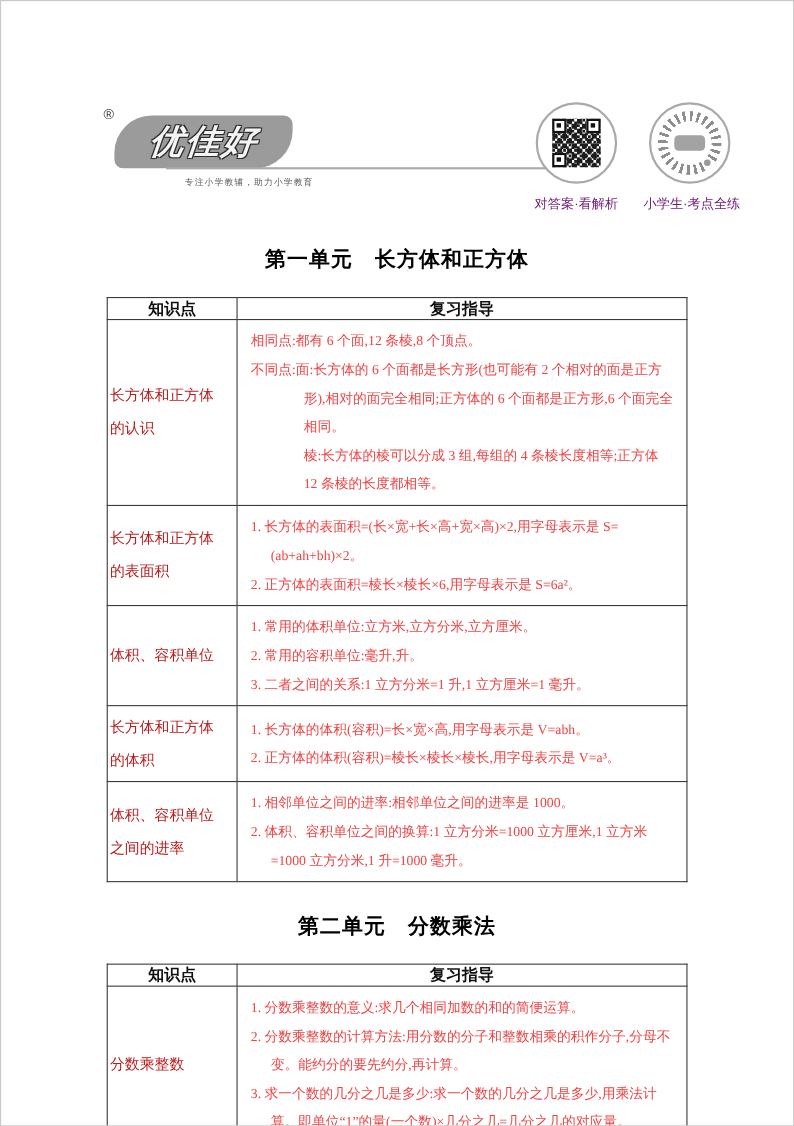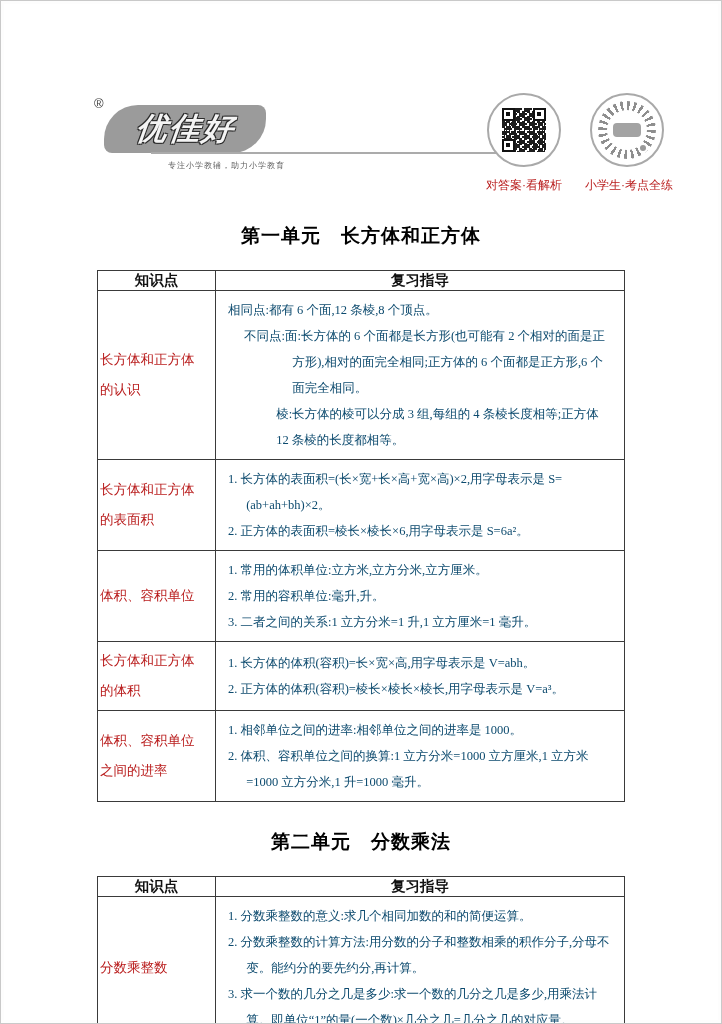--- a/index.html
+++ b/index.html
@@ -110,21 +110,21 @@
   .mini-dot {
     position: absolute; right: 8px; bottom: 6px;
     width: 10px; height: 10px; border-radius: 50%;
     background: #9a9a9a; border: 2px solid #fff;
   }
 
   .qr-label {
     position: absolute; top: 176px; width: 120px;
     text-align: center;
     font-family: Liberation Sans, sans-serif;
-    font-size: 12px; color: #b91c1c;
+    font-size: 12px; color: #701a75;
   }
   .qr-label.left  { left: 463px; }
   .qr-label.right { left: 568px; }
 
   
   .content { padding: 0 96px; }
 
   .section-heading {
     text-align: center;
     font-family: "Liberation Sans", sans-serif;
@@ -148,25 +148,25 @@
   }
   th.col-topic { width: 118px; }
   td.topic-cell {
     width: 118px; vertical-align: middle;
     font-size: 13.5px; line-height: 30px; color: #b91c1c;
     padding: 4px 2px;
   }
   td.guide-cell {
     vertical-align: middle;
     padding: 6px 10px 6px 12px;
-    font-size: 12.5px; color: #0c4a6e;
+    font-size: 12.5px; color: #ef4444;
   }
   .guide-cell p { line-height: 26px; }
   .p-num  { padding-left: 1.45em; text-indent: -1.45em; }
-  .p-hang { padding-left: 3.85em; text-indent: -3.85em; margin-left: 16px; }
+  .p-hang { padding-left: 3.85em; text-indent: -3.85em; }
   .p-ind  { padding-left: 3.85em; }
 </style>
 </head>
 <body>
 
 <div class="page">
 
   <div class="header">
 
     <div class="logo-banner">

